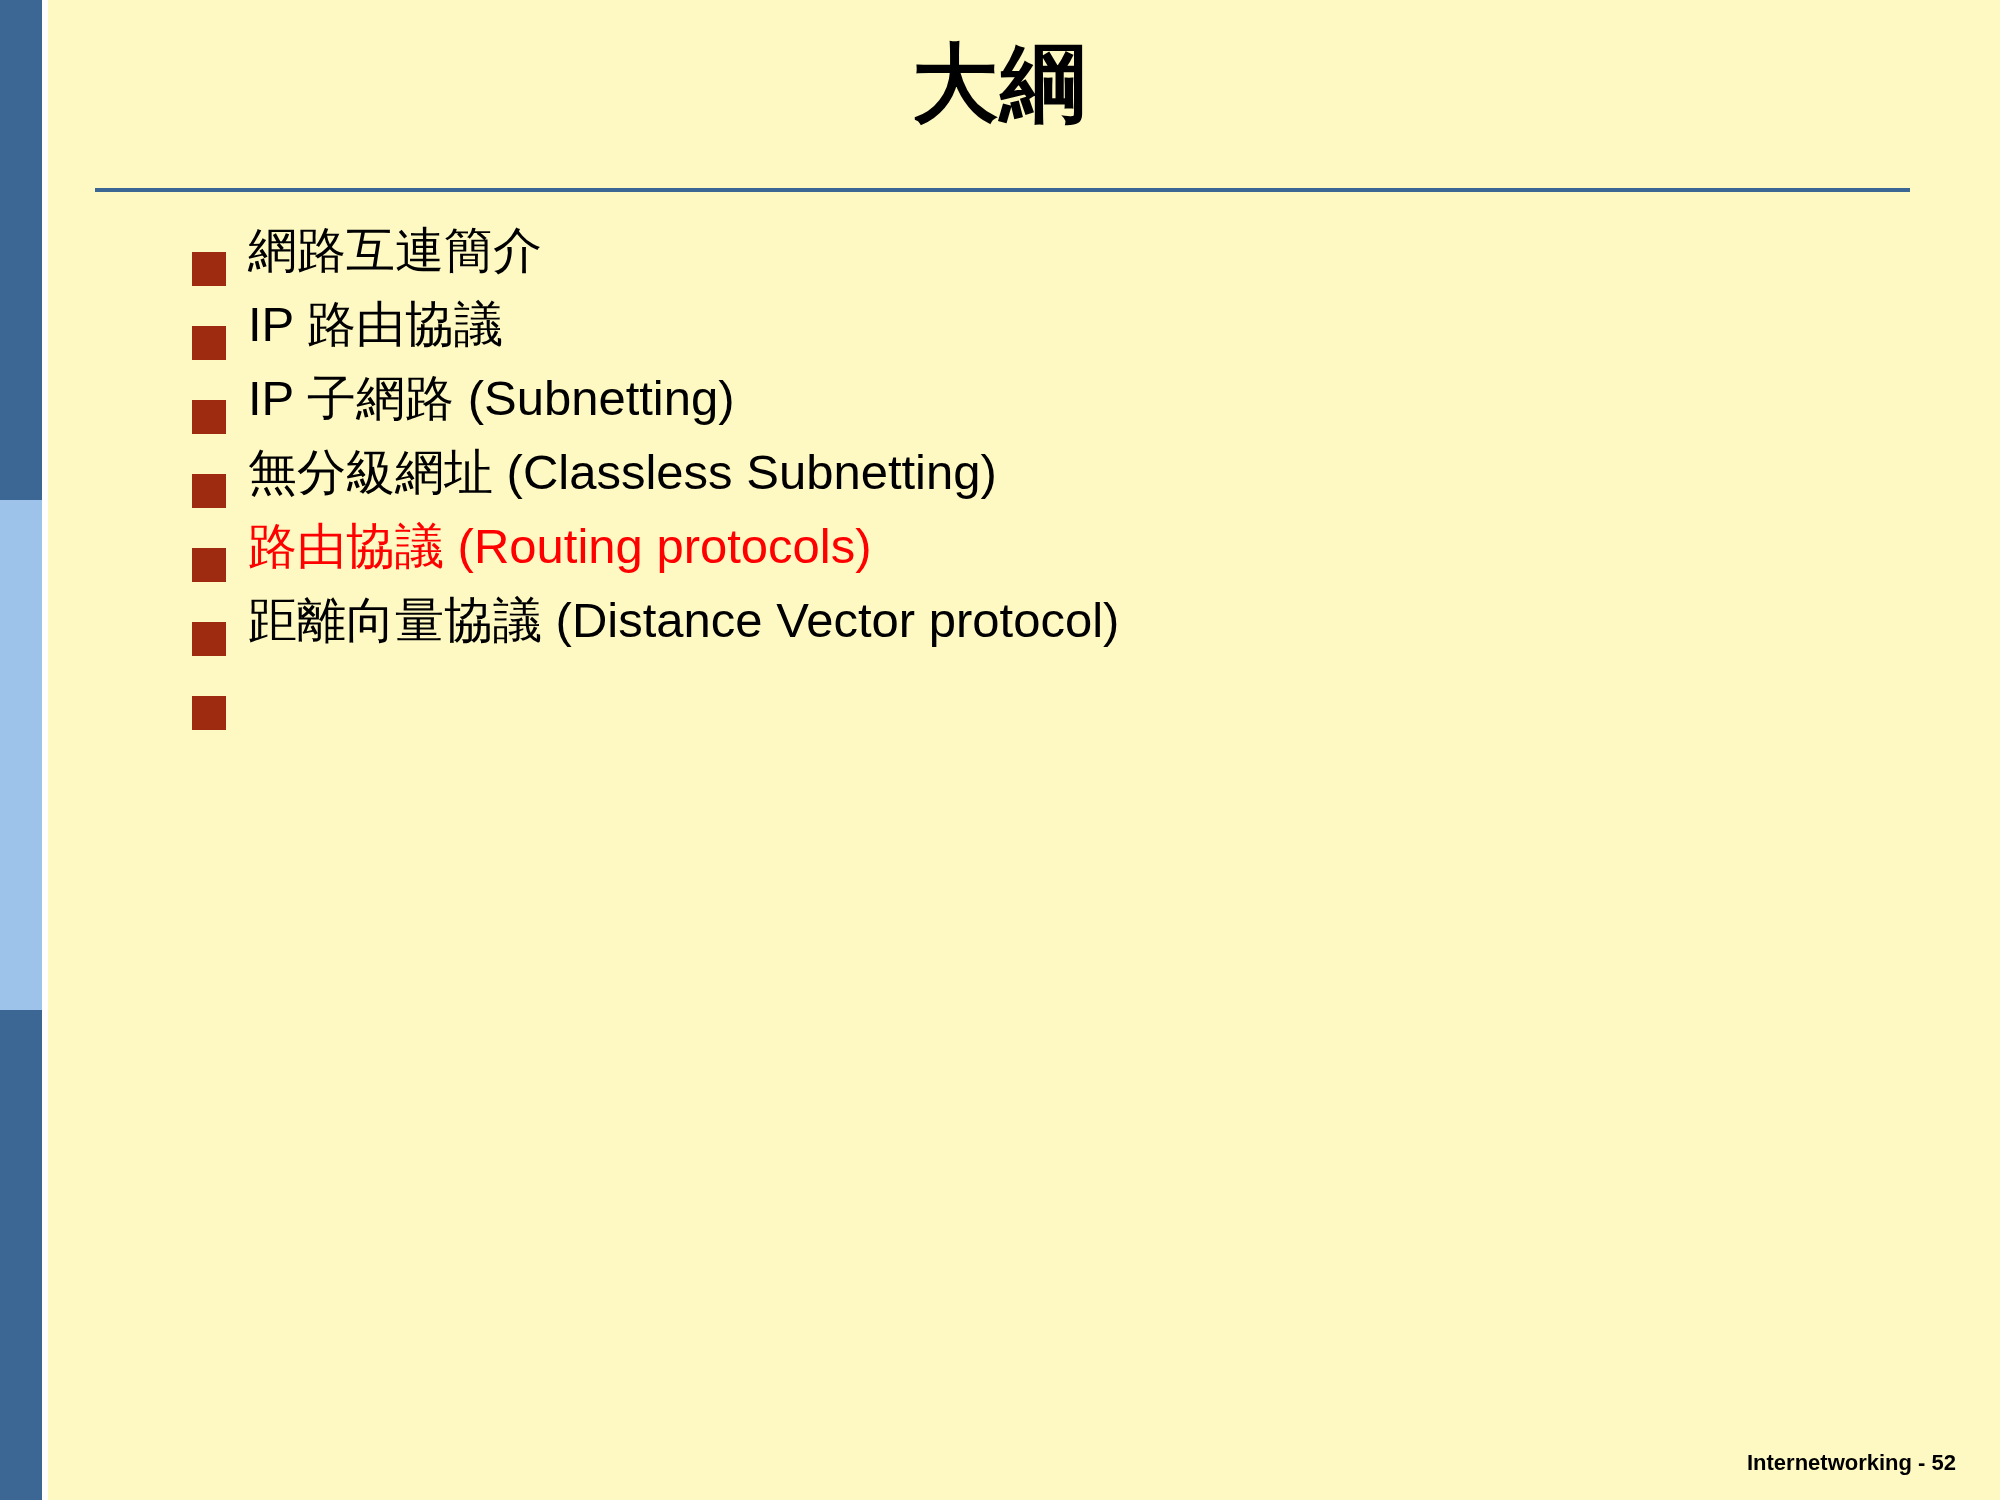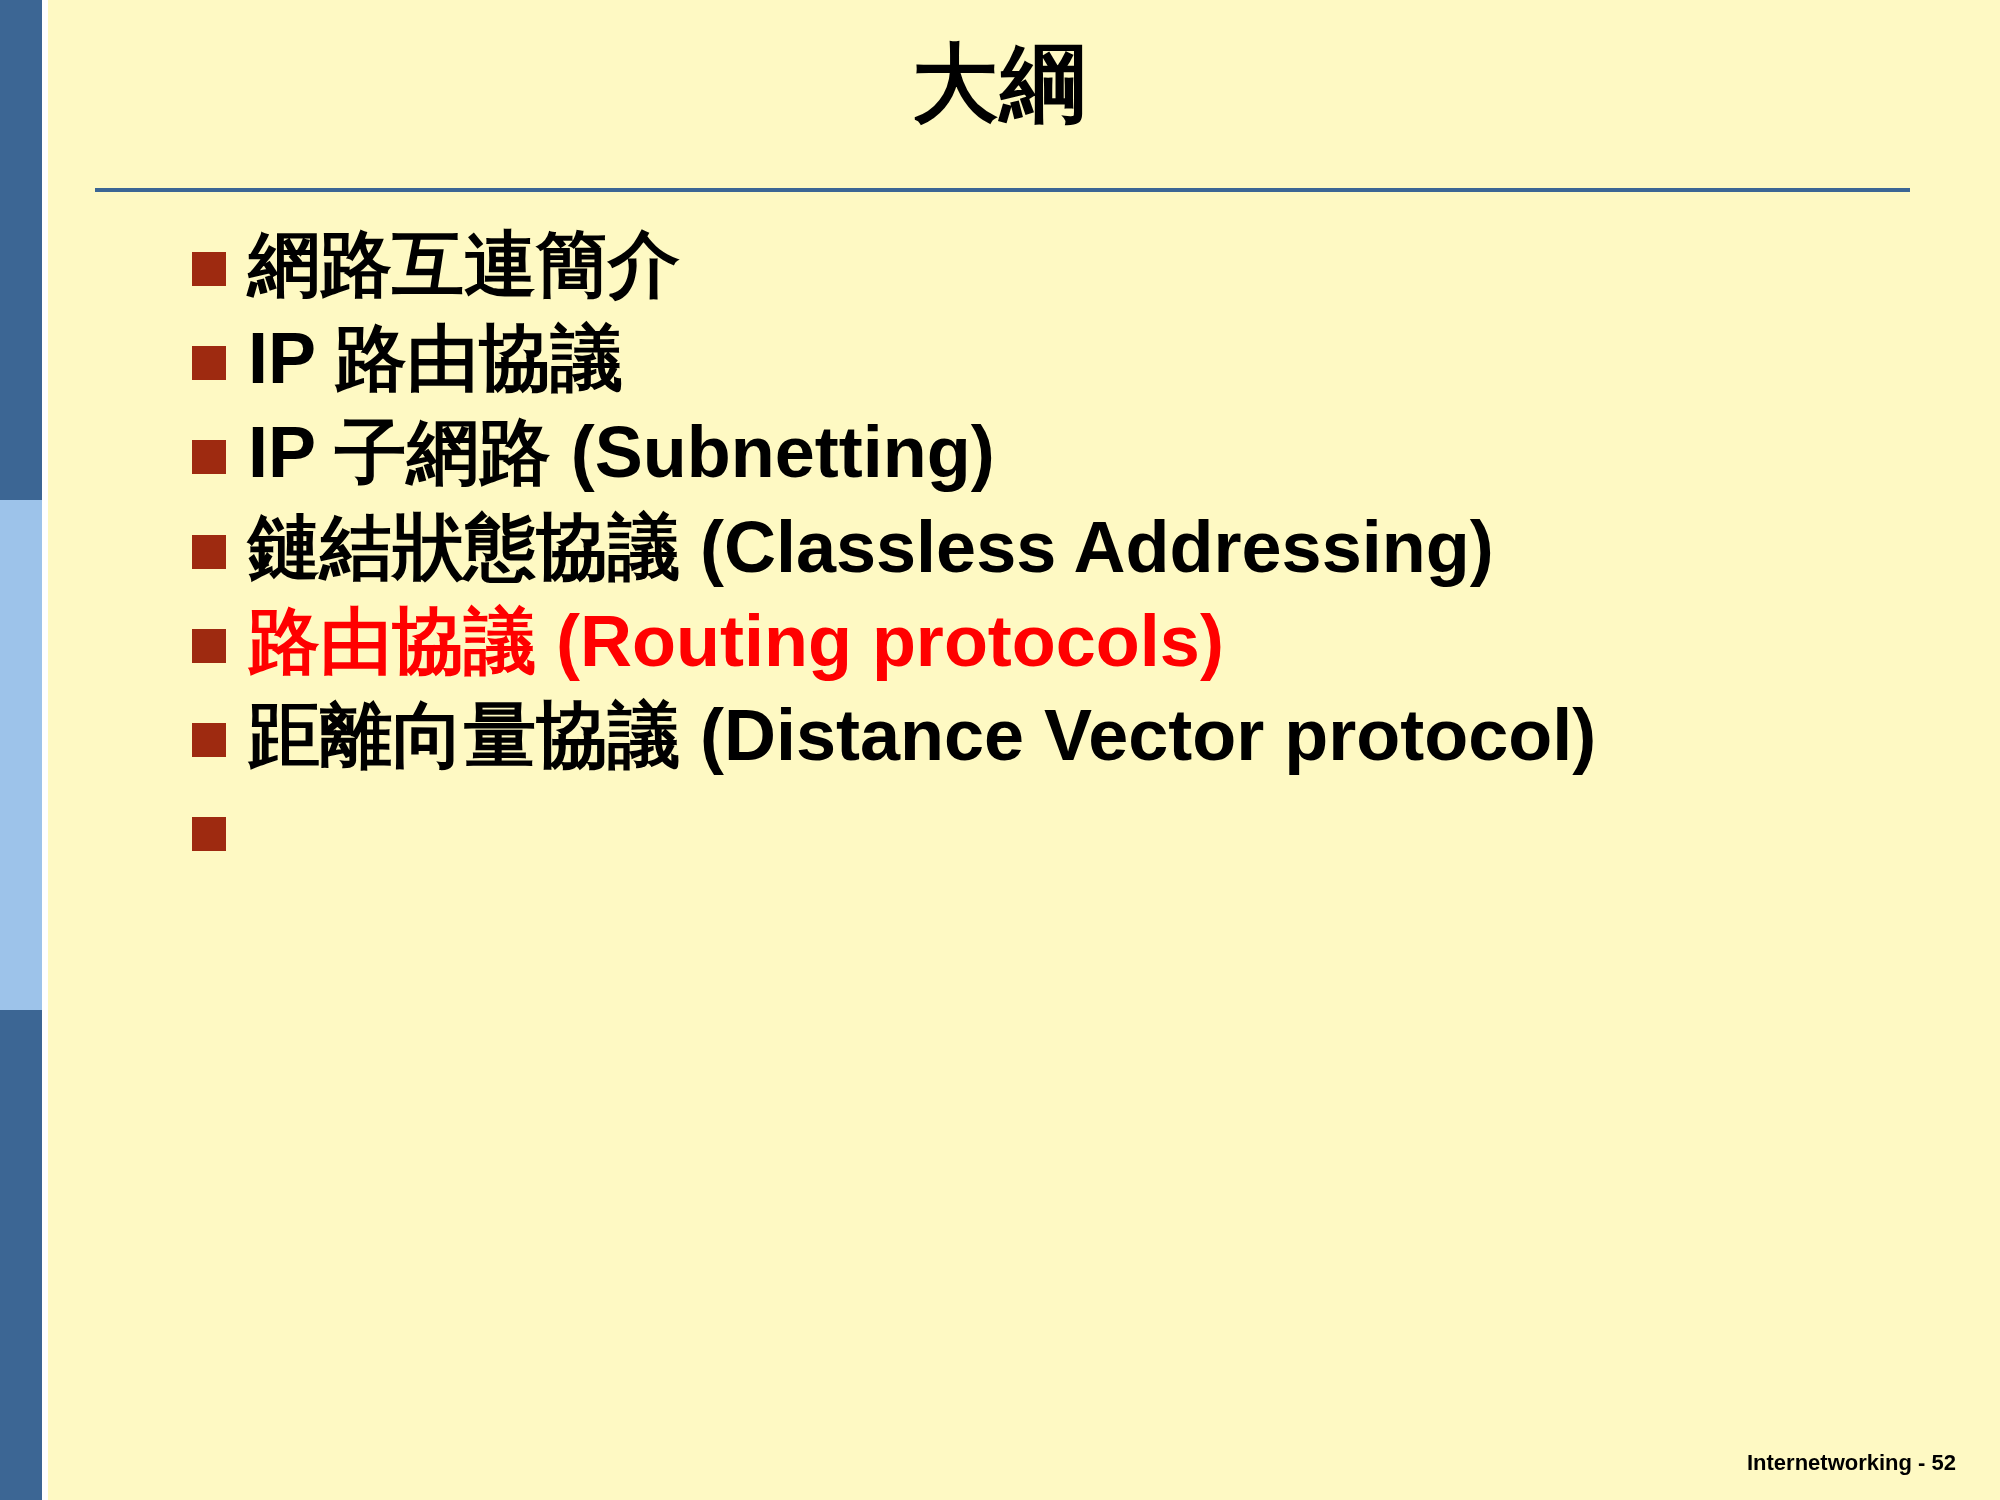--- a/index.html
+++ b/index.html
@@ -90,22 +90,22 @@
   }
   .bullet-mark {
     flex: 0 0 auto;
     width: 34px;
     height: 34px;
     background: #9e2a10;
     margin-top: 30px;
     margin-right: 22px;
   }
   .bullet-text {
-    font-size: 72px;
-    font-weight: 700;
+    font-size: 49px;
+    font-weight: 400;
     color: #000000;
     white-space: nowrap;
   }
   .bullet-text.highlight {
     color: #ff0000;
   }
 
   
   .footer {
     position: absolute;
@@ -141,21 +141,21 @@
       <span class="bullet-text">IP 路由協議</span>
     </div>
 
     <div class="bullet-row">
       <span class="bullet-mark"></span>
       <span class="bullet-text">IP 子網路 (Subnetting)</span>
     </div>
 
     <div class="bullet-row">
       <span class="bullet-mark"></span>
-      <span class="bullet-text">鏈結狀態協議 (Classless Addressing)</span>
+      <span class="bullet-text">無分級網址 (Classless Subnetting)</span>
     </div>
 
     <div class="bullet-row">
       <span class="bullet-mark"></span>
       <span class="bullet-text highlight">路由協議 (Routing protocols)</span>
     </div>
 
     <div class="bullet-row">
       <span class="bullet-mark"></span>
       <span class="bullet-text">距離向量協議 (Distance Vector protocol)</span>

